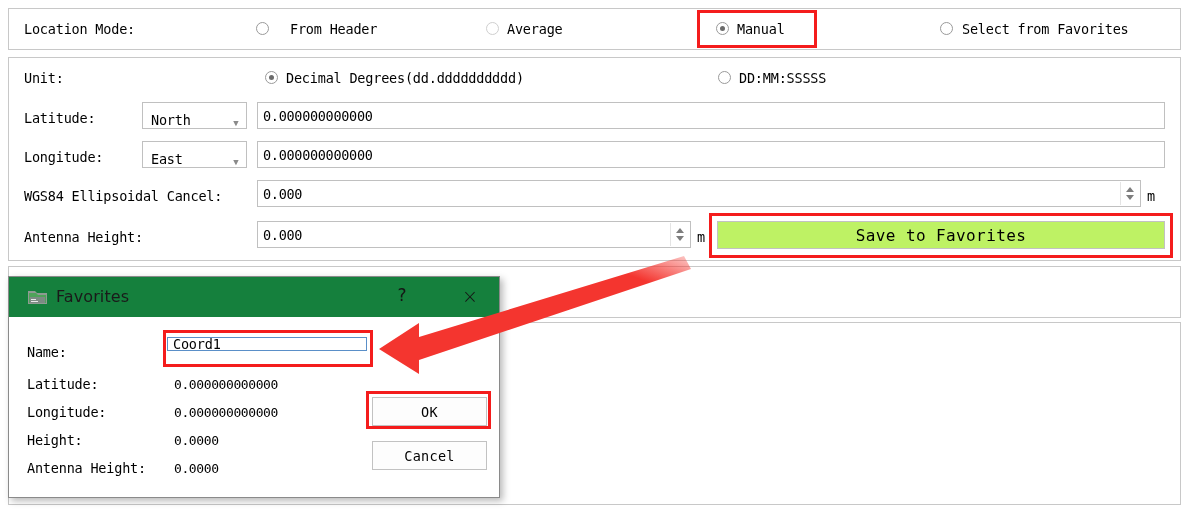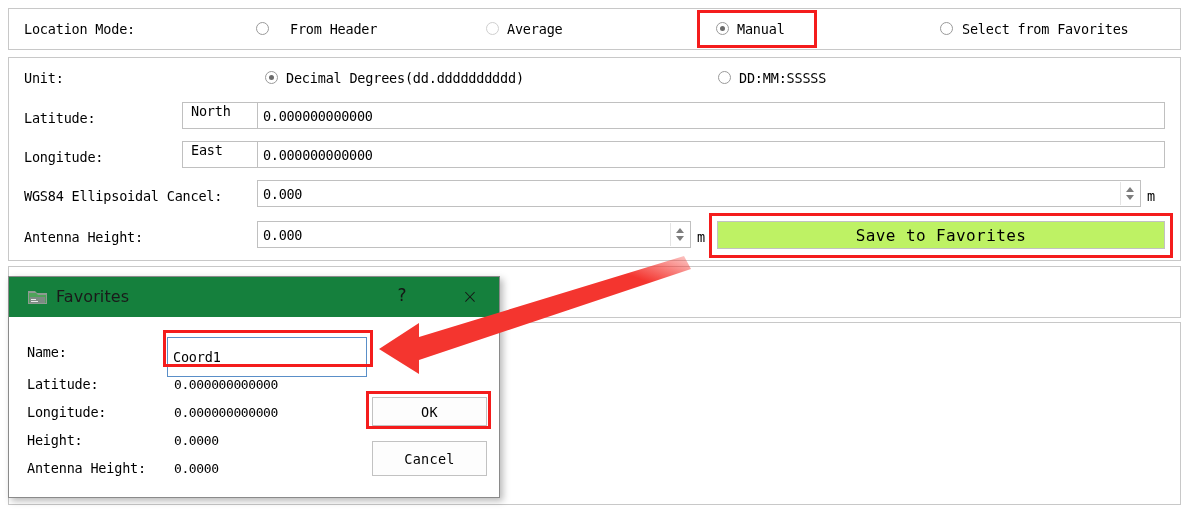--- a/index.html
+++ b/index.html
@@ -72,22 +72,21 @@
     color: #000000;
   }
 
   
   .combo {
     position: absolute;
     background: #ffffff;
     border: 1px solid #c0c0c0;
     box-sizing: border-box;
     display: flex;
-    align-items: flex-start;
-    margin-left: 40px;
+    align-items: flex-end;
   }
   .combo .combo-text {
     padding-left: 8px;
     font-family: "DejaVu Sans Mono", "Liberation Mono", monospace;
     font-size: 13.5px;
     letter-spacing: -0.2px;
     flex: 1;
   }
   .combo .combo-arrow {
     width: 20px;
@@ -334,40 +333,40 @@
       <path d="M3 9 L18 9 L18 15 L3 15 Z" fill="#7d8b84"></path>
       <path d="M4 11 L9 11 L9 12 L4 12 Z" fill="#e8e8e8"></path>
       <path d="M4 13 L11 13 L11 14 L4 14 Z" fill="#e8e8e8"></path>
     </svg>
     <div class="dlg-title">Favorites</div>
     <div class="dlg-help">?</div>
     <div class="dlg-close">×</div>
   </div>
 
   <div class="dlg-label" style="left:18px; top:67px;">Name:</div>
-  <div class="dlg-input" style="left:158px; top:60px; width:200px; height:40px;">
+  <div class="dlg-input" style="left:158px; top:60px; width:200px; height:14px;">
     <span>Coord1</span>
   </div>
 
   <div class="dlg-label" style="left:18px; top:99px;">Latitude:</div>
   <div class="dlg-value" style="left:165px; top:100px;">0.000000000000</div>
 
   <div class="dlg-label" style="left:18px; top:127px;">Longitude:</div>
   <div class="dlg-value" style="left:165px; top:128px;">0.000000000000</div>
 
   <div class="dlg-label" style="left:18px; top:155px;">Height:</div>
   <div class="dlg-value" style="left:165px; top:156px;">0.0000</div>
 
   <div class="dlg-label" style="left:18px; top:183px;">Antenna Height:</div>
   <div class="dlg-value" style="left:165px; top:184px;">0.0000</div>
 
   <div class="dlg-button" style="left:363px; top:120px; width:115px; height:29px;">
     <span>OK</span>
   </div>
-  <div class="dlg-button" style="left:363px; top:164px; width:115px; height:35px;">
+  <div class="dlg-button" style="left:363px; top:164px; width:115px; height:29px;">
     <span>Cancel</span>
   </div>
 </div>
 
 <div class="redbox" style="left:697px; top:10px; width:120px; height:38px;"></div>
 <div class="redbox" style="left:709px; top:213px; width:464px; height:45px;"></div>
 <div class="redbox" style="left:163px; top:330px; width:210px; height:37px;"></div>
 <div class="redbox" style="left:366px; top:391px; width:125px; height:38px;"></div>
 
 <svg class="arrow-layer" viewBox="0 0 1189 513">

